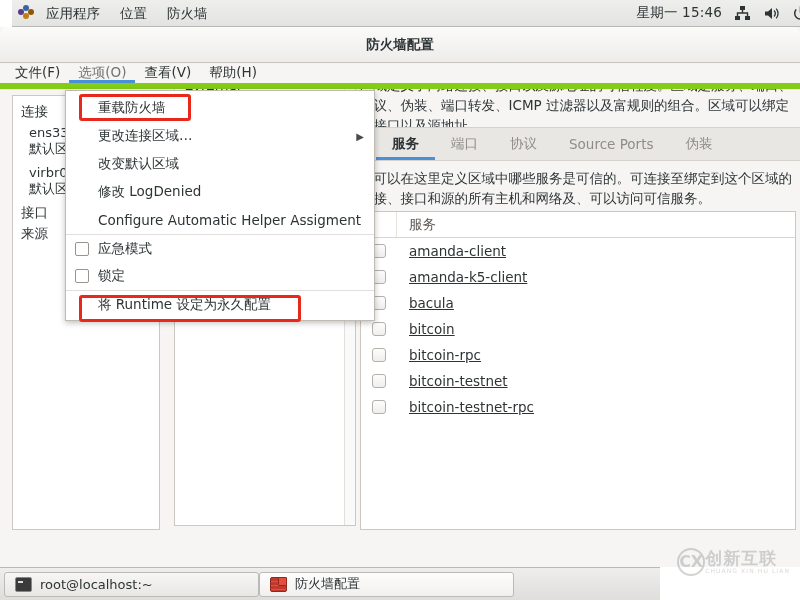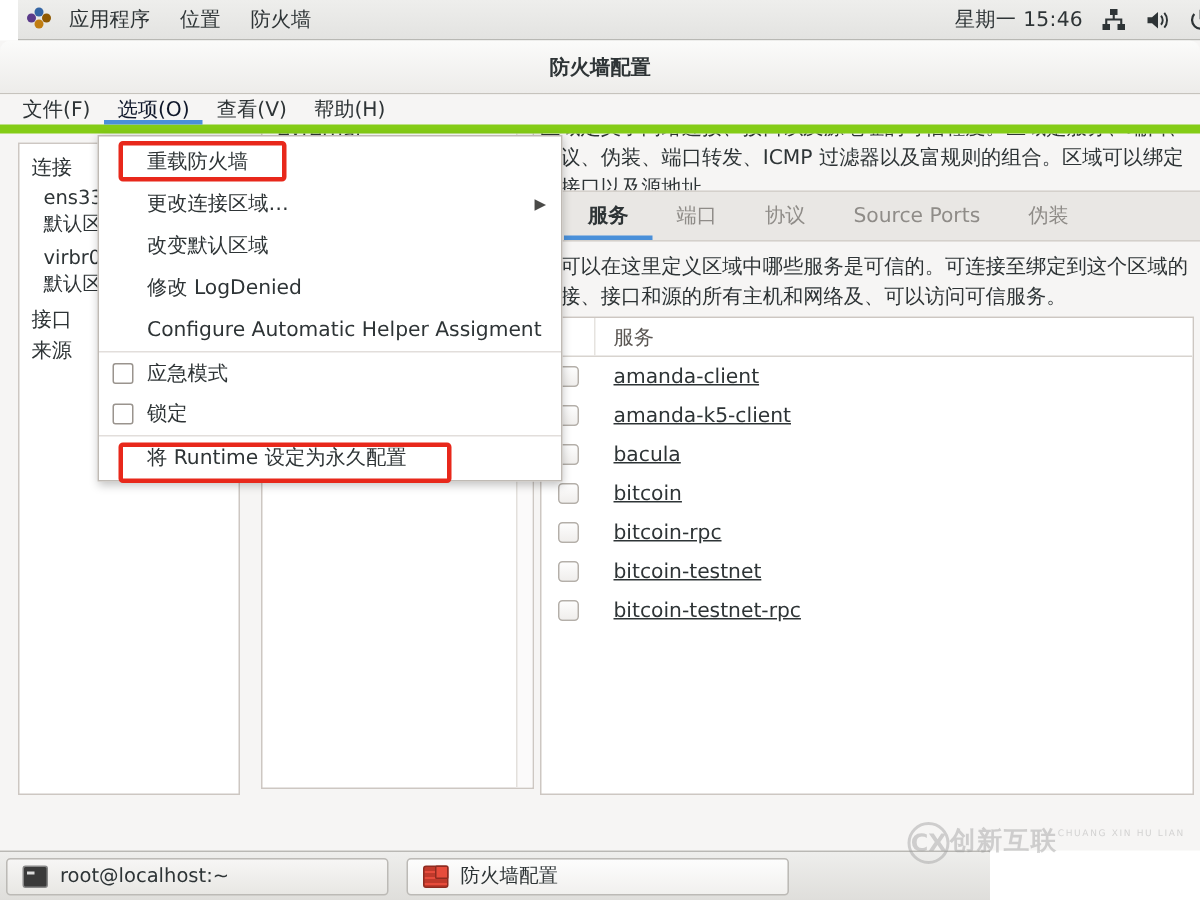--- a/index.html
+++ b/index.html
@@ -58,21 +58,21 @@
     height: 26px; background: #f6f5f4;
     border-bottom: 6px solid #84cc16;
     display: flex; align-items: stretch; padding-left: 6px;
     position: relative; z-index: 5;
   }
   .menubar .mb-item {
     padding: 0 9px; display: flex; align-items: center;
     font-size: 13.5px; color: #2e3436; white-space: nowrap;
   }
   .menubar .mb-item.open {
-    color: #0f172a;
+    color: #737373;
     box-shadow: inset 0 -3px 0 #4a90d9;
   }
 
   
   .content { position: absolute; left:0; top: 63px; width: 800px; height: 477px; display: flex; }
 
   .left-pane {
     width: 170px; background: #f6f5f4; padding: 6px 0 0 0;
     display: flex; flex-direction: column;
   }
@@ -176,21 +176,21 @@
   .hl {
     position: absolute; border: 3px solid #e8281b; border-radius: 3px;
     pointer-events: none; z-index: 60;
   }
 
   
   .taskbar {
     position: absolute; left: 0; top: 567px; width: 660px; height: 33px;
     background: linear-gradient(to bottom,#eeeeec 0%,#dfdedb 100%);
     border-top: 1px solid #b9b8b4; display: flex; align-items: center;
-    gap: 12px; padding: 0 4px;
+    gap: 0; padding: 0 4px;
   }
   .tb-btn {
     height: 25px; display: flex; align-items: center; gap: 8px;
     padding: 0 10px; font-size: 13px; color: #2e3436;
     background: linear-gradient(to bottom,#f7f6f5,#e8e7e4);
     border: 1px solid #bcbab6; border-radius: 3px; white-space: nowrap;
   }
   .tb-btn.w1 { width: 255px; }
   .tb-btn.w2 { width: 255px; background: linear-gradient(to bottom,#fdfdfd,#f1f0ee); }
   .ico-term {
@@ -216,21 +216,21 @@
   
   .watermark {
     position: absolute; right: 10px; top: 548px; z-index: 40;
     display: flex; align-items: center; gap: 0; opacity: .45;
   }
   .wm-mark {
     width: 28px; height: 28px; border: 2.5px solid #9e9e9e; border-radius: 50%;
     display: flex; align-items: center; justify-content: center;
     font-size: 16px; font-weight: bold; color: #9e9e9e; line-height: 1;
   }
-  .wm-text { display: flex; line-height: 1.05; }
+  .wm-text { display: flex; flex-direction: column; line-height: 1.05; }
   .wm-cn { font-size: 17px; font-weight: bold; color: #9e9e9e; letter-spacing: 1px; }
   .wm-en { font-size: 6px; color: #a8a8a8; letter-spacing: 1.1px; }
 </style>
 </head>
 <body>
 
 <div id="screen">
 
   <div class="top-panel">
     <div class="tp-left">

